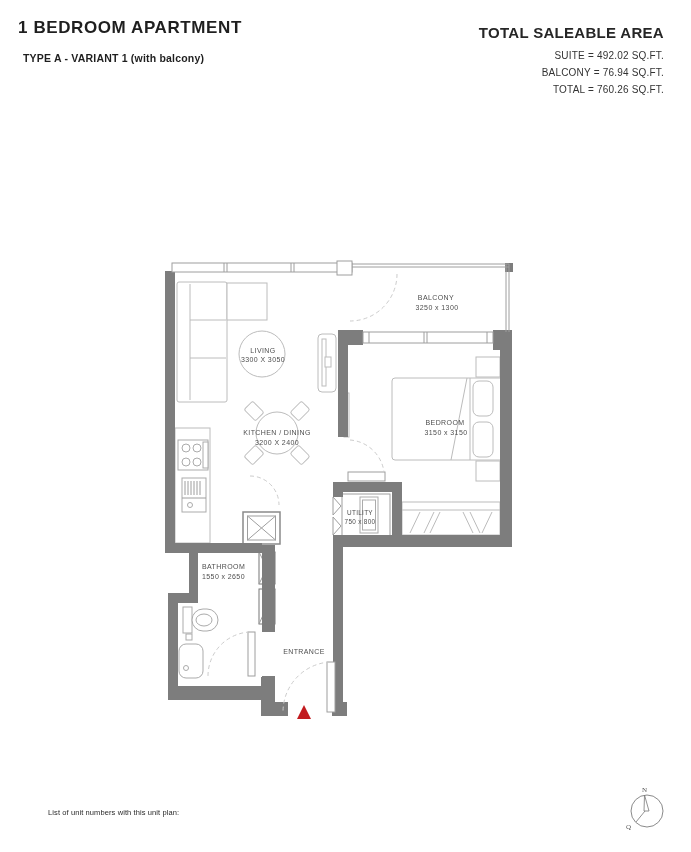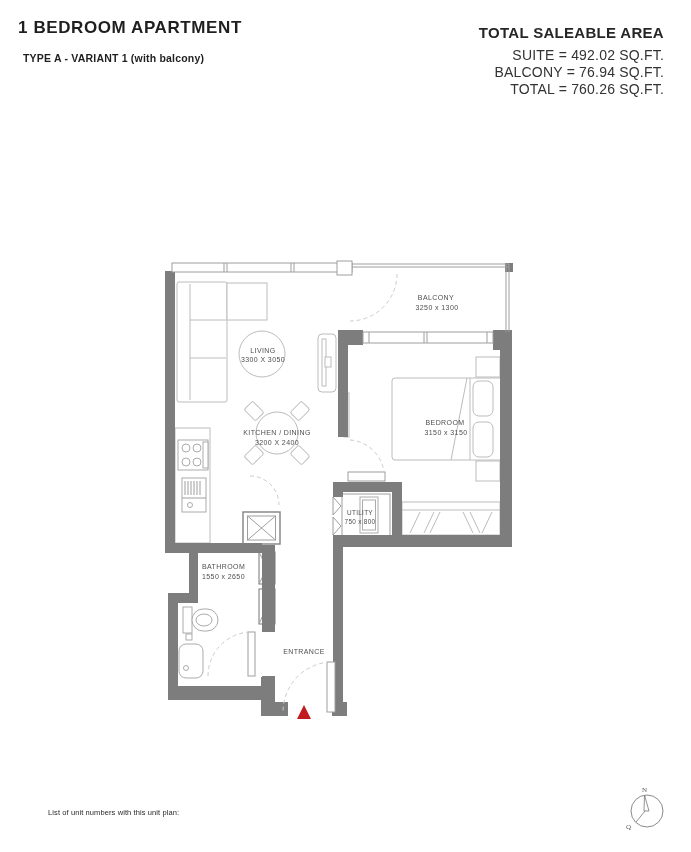--- a/index.html
+++ b/index.html
@@ -13,21 +13,21 @@
     font-size:17px;letter-spacing:0.6px;color:#1f1f1f;white-space:nowrap;
   }
   .hdr-sub{
     position:absolute;left:18px;top:47px;margin:5px;
     font-size:10.5px;font-weight:700;color:#1f1f1f;letter-spacing:0.2px;white-space:nowrap;
   }
   .area-block{
     position:absolute;right:27px;top:24px;text-align:right;color:#262626;
   }
   .area-block .ttl{font-size:15px;font-weight:700;letter-spacing:0.3px;margin-bottom:6px;}
-  .area-block .ln{font-size:14px;font-weight:400;letter-spacing:0.2px;line-height:17px;color:#333;}
+  .area-block .ln{font-size:10px;font-weight:400;letter-spacing:0.2px;line-height:17px;color:#333;}
   .plan-svg{position:absolute;left:0;top:0;}
   .footer-note{
     position:absolute;left:16px;top:808px;font-size:7.5px;color:#2a2a2a;letter-spacing:0.1px;padding-left:32px;
   }
   .footer-views{
     position:absolute;left:16px;top:856px;font-size:11.5px;font-weight:400;
     color:#1f1f1f;letter-spacing:0.6px;
   }
   .wall{fill:#7d7d7d;stroke:none;}
   .furn{fill:#ffffff;stroke:#bcbcbc;stroke-width:1;}

